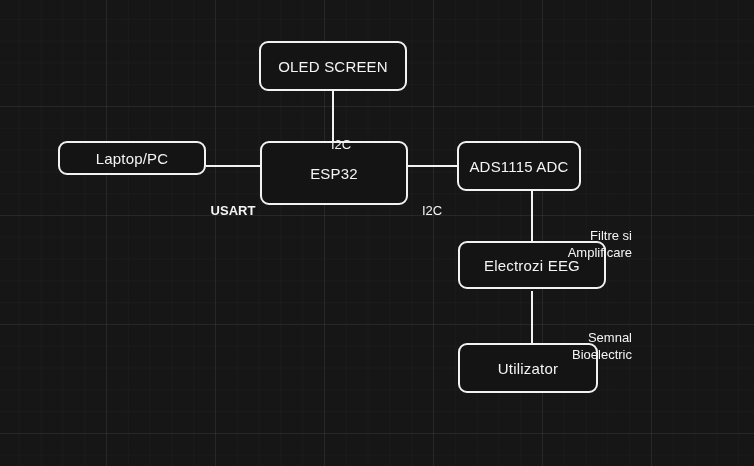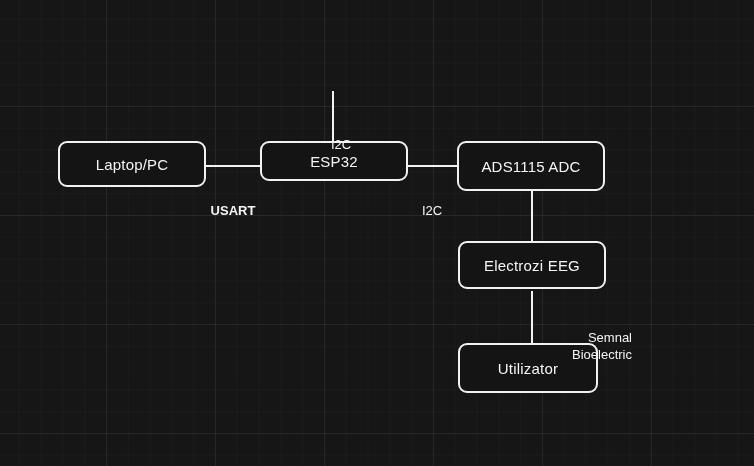--- a/index.html
+++ b/index.html
@@ -71,44 +71,49 @@
   <div class="edge edge-v" style="left:332px; top:91px; height:50px;"></div>
 
   <div class="edge edge-h" style="left:206px; top:165px; width:54px;"></div>
 
   <div class="edge edge-h" style="left:408px; top:165px; width:49px;"></div>
 
   <div class="edge edge-v" style="left:531px; top:191px; height:50px;"></div>
 
   <div class="edge edge-v" style="left:531px; top:291px; height:52px;"></div>
 
+  <div class="node" style="left:259px; top:41px; width:148px; height:50px;">
+    <span>OLED SCREEN</span>
+  </div>
 
-  <div class="node" style="left:58px; top:141px; width:148px; height:46px;">
+  <div class="node" style="left:58px; top:141px; width:148px; height:34px;">
     <span>Laptop/PC</span>
   </div>
 
-  <div class="node" style="left:260px; top:141px; width:148px; height:40px;">
+  <div class="node" style="left:260px; top:141px; width:148px; height:64px;">
     <span>ESP32</span>
   </div>
 
-  <div class="node" style="left:457px; top:141px; width:148px; height:50px;">
+  <div class="node" style="left:457px; top:141px; width:124px; height:50px;">
     <span>ADS1115 ADC</span>
   </div>
 
   <div class="node" style="left:458px; top:241px; width:148px; height:48px;">
     <span>Electrozi EEG</span>
   </div>
 
   <div class="node" style="left:458px; top:343px; width:140px; height:50px;">
     <span>Utilizator</span>
   </div>
 
   <div class="edge-label lbl-center" style="left:311px; top:103px; width:60px;">I2C</div>
 
   <div class="edge-label lbl-center" style="left:199px; top:169px; width:68px;font-weight:bold;">USART</div>
 
   <div class="edge-label lbl-center" style="left:409px; top:169px; width:46px;">I2C</div>
 
+  <div class="edge-label lbl-right" style="left:500px; top:194px; width:132px;">Filtre si
+Amplificare</div>
 
   <div class="edge-label lbl-right" style="left:500px; top:296px; width:132px;text-align:right;">Semnal
 Bioelectric</div>
 
 </div>
 
 </body></html>

